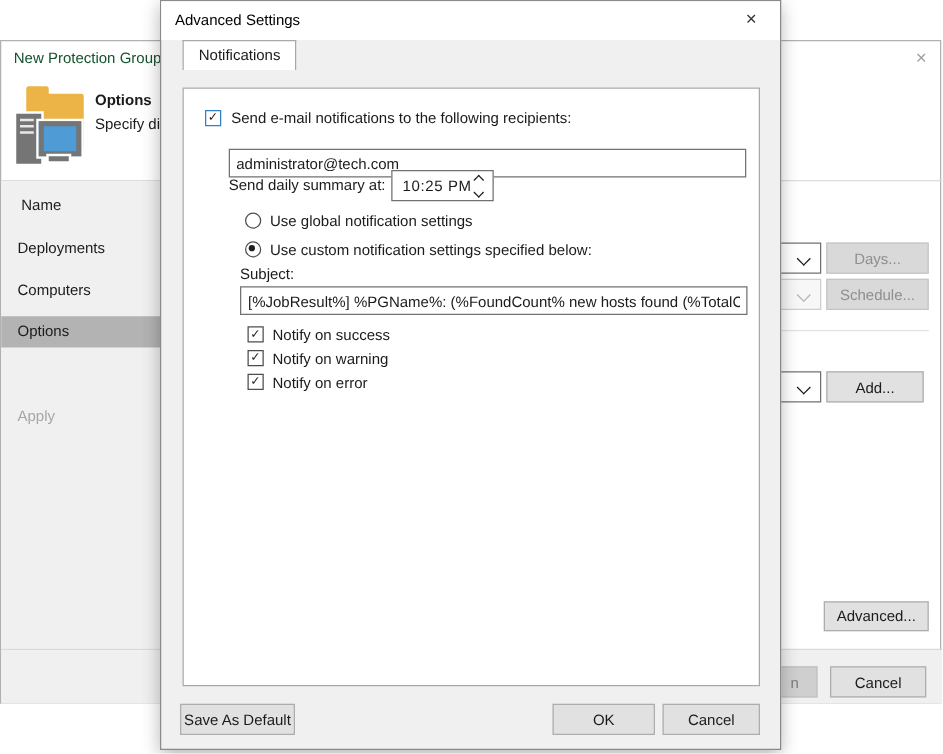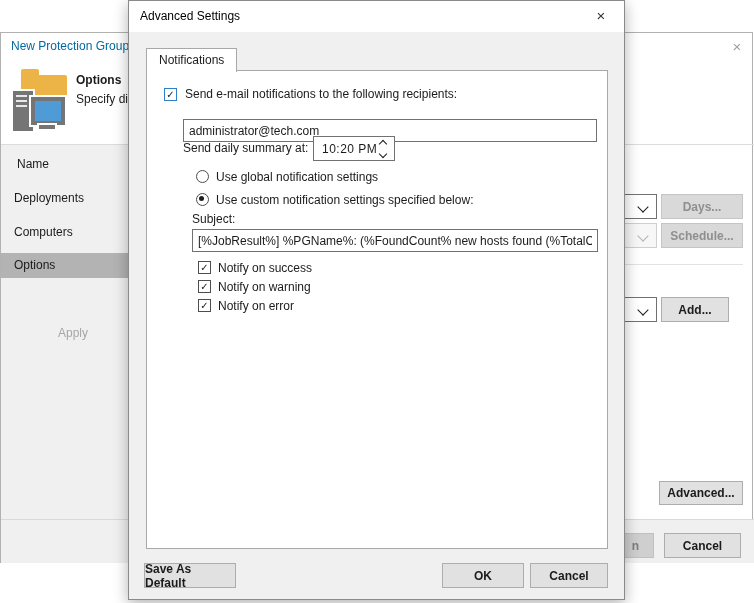--- a/index.html
+++ b/index.html
@@ -2,58 +2,58 @@
 <html><head>
 <meta charset="utf-8">
 <style>
   html,body{margin:0;padding:0;background:#fff;}
   .screen{position:relative;width:754px;height:603px;overflow:hidden;
           font-family:"Liberation Sans","DejaVu Sans",sans-serif;font-size:12px;color:#1b1b1b;background:#fff;}
   .abs{position:absolute;}
 
   
   .wizard{left:0;top:32px;width:753px;height:531px;background:#fff;border:1px solid #b1b1b1;box-sizing:border-box;}
-  .wizard-title{left:10px;top:6px;color:#0369a1;}
+  .wizard-title{left:10px;top:6px;color:#14532d;}
   .win-close{width:28px;height:22px;text-align:center;line-height:21px;font-size:15px;color:#9f9f9f;cursor:default;}
   .sep{background:#dcdcdc;height:1px;}
   .banner-title{font-weight:bold;}
   
   .pg-icon{left:12px;top:34px;width:58px;height:64px;}
   .folder-tab{left:8px;top:2px;width:18px;height:8px;background:#ecb447;border-radius:2px 2px 0 0;}
   .folder-body{left:8px;top:8px;width:46px;height:44px;background:#ecb447;border-radius:2px;}
   .tower{left:0;top:24px;width:20px;height:40px;background:#757575;box-shadow:0 0 0 2px #fff;}
   .tower-line{left:3px;width:11px;height:2px;background:#e8e8e8;}
   .monitor{left:18px;top:30px;width:26px;height:20px;background:#4f9bd5;border:4px solid #757575;box-shadow:0 0 0 2px #fff;}
   .monitor-stand{left:26px;top:58px;width:16px;height:4px;background:#757575;box-shadow:0 0 0 2px #fff;}
   
   .sidebar{left:0;top:112px;width:135px;height:374px;background:#f0f0f0;}
   .step{position:absolute;left:0;width:135px;height:25px;line-height:25px;padding-left:13px;box-sizing:border-box;}
   .step--active{background:#b3b3b3;}
   .step--disabled{color:#a6a6a6;}
   
   .btn{display:flex;align-items:center;justify-content:center;background:#e1e1e1;border:1px solid #adadad;
-       box-sizing:border-box;color:#1b1b1b;cursor:default;font-weight:bold;}
+       box-sizing:border-box;color:#1b1b1b;cursor:default;}
   .btn--disabled{background:#d9d9d9;border-color:#c5c5c5;color:#8f8f8f;}
   .btn--partial{background:#cfcfcf;border-color:#c0c0c0;color:#7d7d7d;justify-content:flex-end;padding-right:14px;}
   
   .combo{background:#fff;border:1px solid #717171;box-sizing:border-box;}
   .combo--disabled{border-color:#cfcfcf;background:#f7f7f7;}
   .chev{display:inline-block;width:7px;height:7px;border-left:1.5px solid #1b1b1b;border-bottom:1.5px solid #1b1b1b;
         transform:rotate(-45deg);}
   .chev--up{transform:rotate(135deg);}
   .chev--gray{border-color:#b3b3b3;}
   .combo .chev{position:absolute;right:9px;top:8px;}
 
   
   .dialog{left:128px;top:0;width:497px;height:600px;background:#f0f0f0;border:1px solid #8a8a8a;
           box-sizing:border-box;box-shadow:0 4px 14px rgba(0,0,0,0.30);}
   .dlg-titlebar{left:0;top:0;width:100%;height:31px;background:#fff;}
   .dlg-title{left:11px;top:8px;color:#000;}
   .dlg-close{right:8px;top:4px;width:30px;height:22px;text-align:center;line-height:21px;font-size:15px;color:#333;cursor:default;}
-  .tab{left:17px;top:47px;height:23px;line-height:23px;padding:0 12px;background:#fff;
+  .tab{left:17px;top:31px;height:23px;line-height:23px;padding:0 12px;background:#fff;
        border:1px solid #a8a8a8;border-bottom:none;z-index:2;}
   .pane{left:17px;top:69px;width:462px;height:479px;background:#fff;border:1px solid #a8a8a8;box-sizing:border-box;z-index:1;}
   .input{position:absolute;border:1px solid #717171;box-sizing:border-box;padding:0 5px;
          font-family:"Liberation Sans","DejaVu Sans",sans-serif;font-size:12px;color:#1b1b1b;background:#fff;outline:none;}
   .cb{position:absolute;width:13px;height:13px;background:#fff;border:1px solid #4d4d4d;box-sizing:border-box;
       text-align:center;line-height:11px;font-size:10px;color:#1b1b1b;}
   .cb--focus{border-color:#2e80c8;}
   .radio{position:absolute;width:13px;height:13px;border:1px solid #4d4d4d;border-radius:50%;background:#fff;box-sizing:border-box;}
   .radio--on::after{content:"";position:absolute;left:2px;top:2px;width:5px;height:5px;border-radius:50%;background:#1f1f1f;}
   .spinner{left:166px;top:65px;width:82px;height:25px;background:#fff;border:1px solid #717171;box-sizing:border-box;}
@@ -86,39 +86,39 @@
     </div>
     <div class="abs banner-title" style="left:75px;top:40px;">Options</div>
     <div class="abs" style="left:75px;top:59px;">Specify dis</div>
     <div class="abs sep" style="left:0;top:111px;width:753px;"></div>
 
     <div class="abs sidebar">
       <div class="step" style="top:7px;padding-left:16px;">Name</div>
       <div class="step" style="top:41px;">Deployments</div>
       <div class="step" style="top:75px;">Computers</div>
       <div class="step step--active" style="top:108px;">Options</div>
-      <div class="step step--disabled" style="top:176px;margin-left:44px;">Apply</div>
+      <div class="step step--disabled" style="top:176px;">Apply</div>
     </div>
 
     <div class="abs combo" style="left:560px;top:161px;width:96px;height:25px;">
       <span class="chev"></span>
     </div>
     <div class="abs btn btn--disabled" style="left:660px;top:161px;width:82px;height:25px;">Days...</div>
 
     <div class="abs combo combo--disabled" style="left:560px;top:190px;width:96px;height:25px;">
       <span class="chev chev--gray"></span>
     </div>
     <div class="abs btn btn--disabled" style="left:660px;top:190px;width:82px;height:25px;">Schedule...</div>
 
     <div class="abs sep" style="left:380px;top:231px;width:362px;background:#e2e2e2;"></div>
 
     <div class="abs combo" style="left:560px;top:264px;width:96px;height:25px;">
       <span class="chev"></span>
     </div>
-    <div class="abs btn" style="left:660px;top:264px;width:68px;height:25px;">Add...</div>
+    <div class="abs btn" style="left:660px;top:264px;width:78px;height:25px;">Add...</div>
 
     <div class="abs btn" style="left:658px;top:448px;width:84px;height:24px;">Advanced...</div>
 
     <div class="abs sep" style="left:0;top:486px;width:753px;background:#d9d9d9;"></div>
     <div class="abs" style="left:0;top:487px;width:753px;height:43px;background:#f0f0f0;"></div>
     <div class="abs btn btn--partial" style="left:585px;top:500px;width:68px;height:25px;">n</div>
     <div class="abs btn" style="left:663px;top:500px;width:77px;height:25px;">Cancel</div>
   </div>
 
   <div class="abs dialog">
@@ -134,21 +134,21 @@
 
       <span class="cb cb--focus" style="left:17px;top:17px;">
         <span>✓</span>
       </span>
       <span class="lbl" style="left:38px;top:16px;">Send e-mail notifications to the following recipients:</span>
 
       <input class="input" style="left: 36px; top: 48px; width: 414px; height: 23px;" value="administrator@tech.com">
 
       <span class="lbl" style="left:36px;top:70px;">Send daily summary at:</span>
       <div class="abs spinner">
-        <span class="spinner-text">10:20 PM</span>
+        <span class="spinner-text">10:25 PM</span>
         <span class="spin-btn" style="top:2px;">
             <span class="chev chev--up"></span>
           </span>
         <span class="spin-btn" style="top:12px;">
             <span class="chev"></span>
           </span>
       </div>
 
       <span class="radio" style="left:49px;top:99px;"></span>
       <span class="lbl" style="left:69px;top:99px;">Use global notification settings</span>

